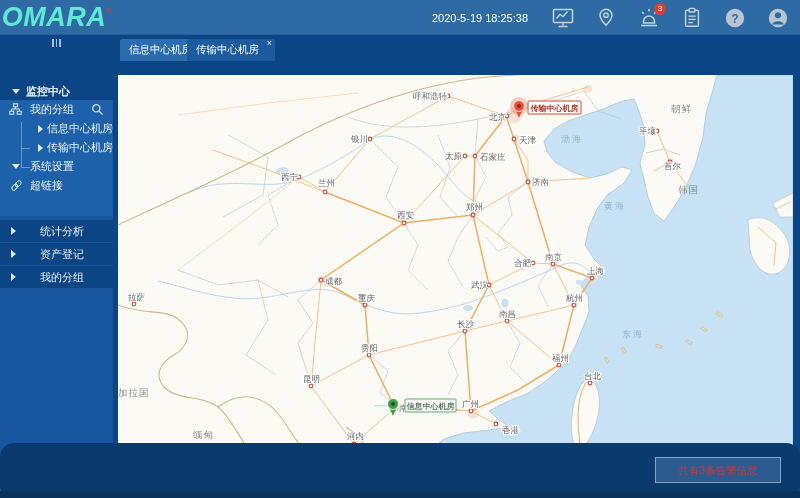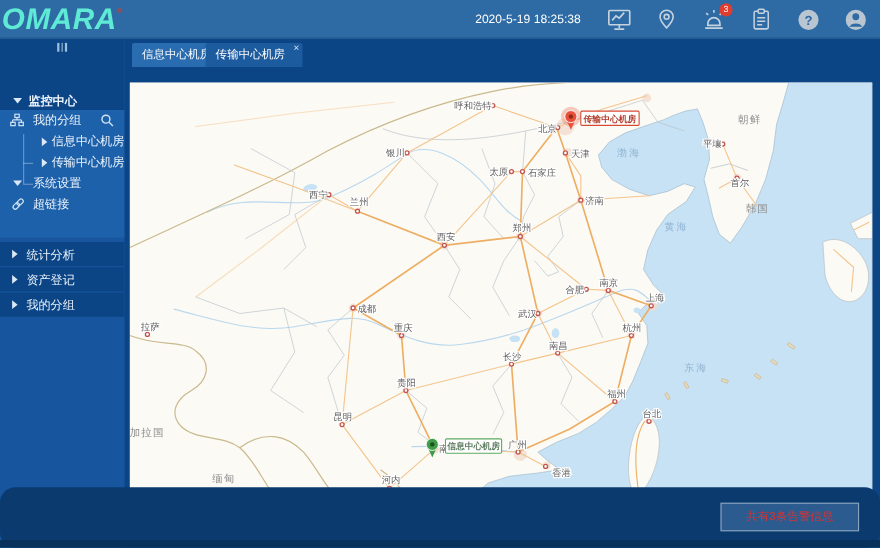--- a/index.html
+++ b/index.html
@@ -44,21 +44,21 @@
   .arrow-right { position:absolute; width:0; height:0;
     border-top:4px solid transparent; border-bottom:4px solid transparent;
     border-left:5px solid #dce9f5; }
   .tree-panel { position:relative; background:#1e61ab; height:116px;
     padding-top:0; }
   .tree-panel .trow { position:relative; display:flex; align-items:center;
     height:19px; cursor:pointer; }
   .tline { position:absolute; background:rgba(200,220,240,0.45); }
   .menu-block { margin-top:4px; }
   .menu-row { position:relative; height:22px; display:flex; align-items:center;
-    background:#0c4586; margin-bottom:1px; padding-left:24px; cursor:pointer; }
+    background:#0c4586; margin-bottom:1px; padding-left:40px; cursor:pointer; }
   .search-btn { position:absolute; right:9px; top:3px; cursor:pointer; }
 
   
   .content { position:absolute; left:113px; top:35px; width:687px; height:463px;
     background:#0c4586; z-index:1; }
   .tabbar { position:relative; height:28px; }
   .tab { position:absolute; top:4px; height:22px; background:#1d5b9f;
     border-radius:2px 2px 0 0; color:#fff; font-size:10.5px;
     display:flex; align-items:center; padding:0 16px 0 9px; cursor:pointer; }
   .tab.active { background:#2a6cb0; }

